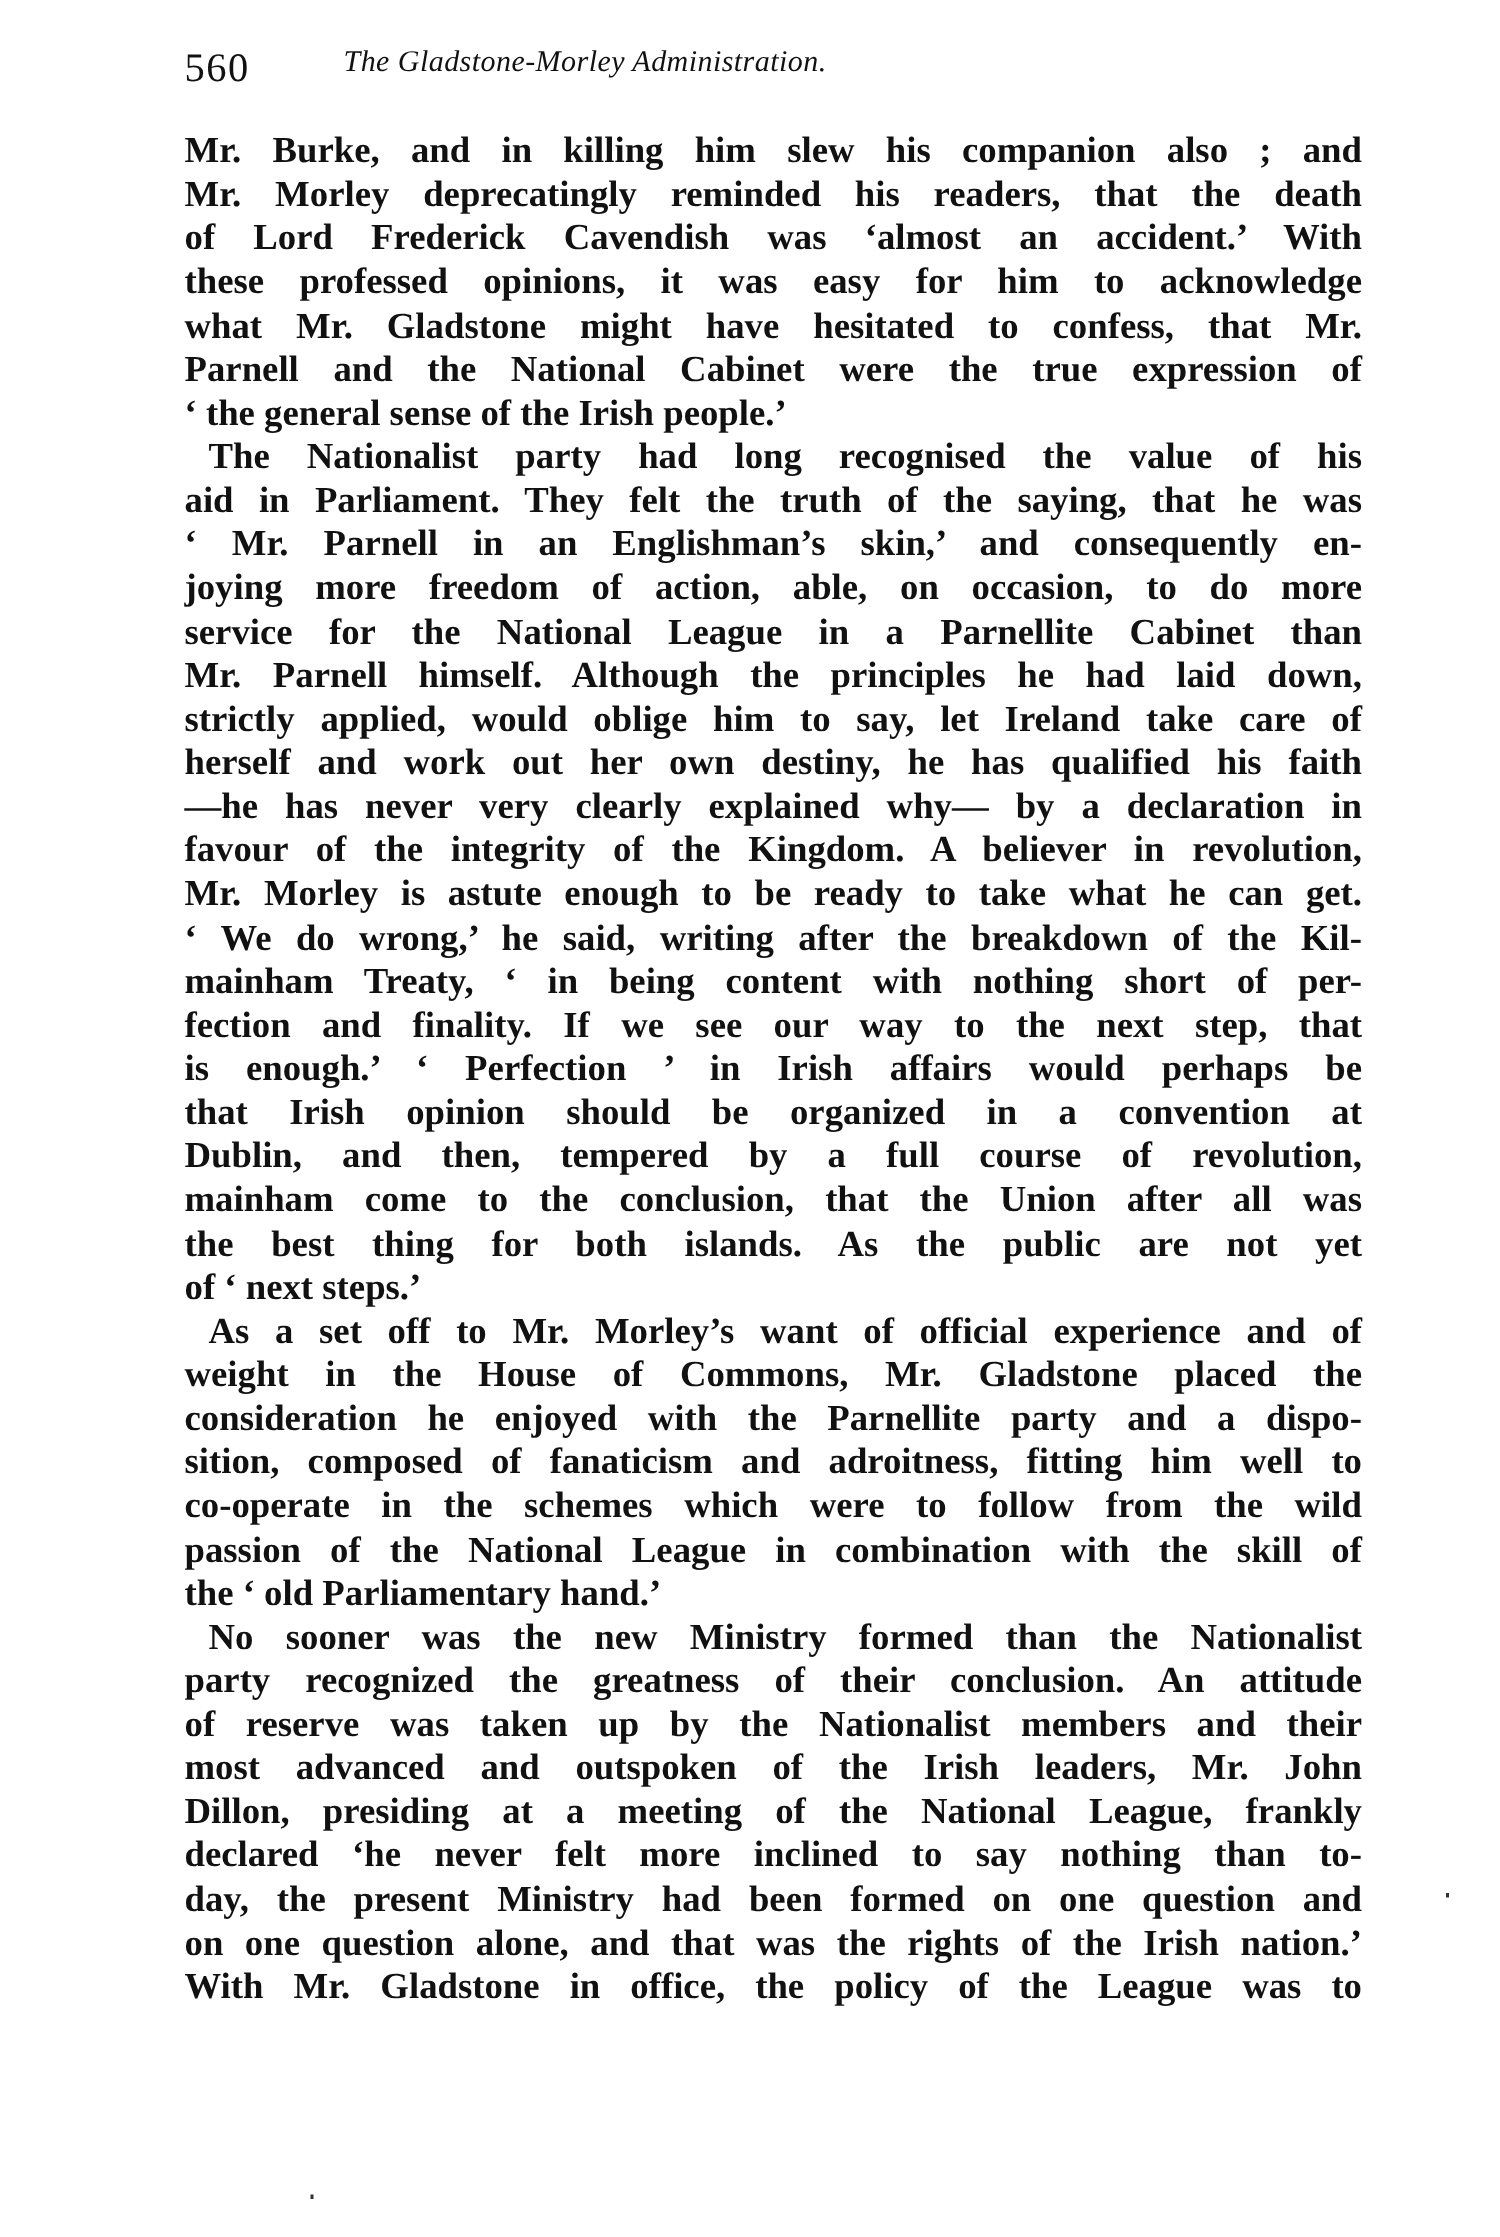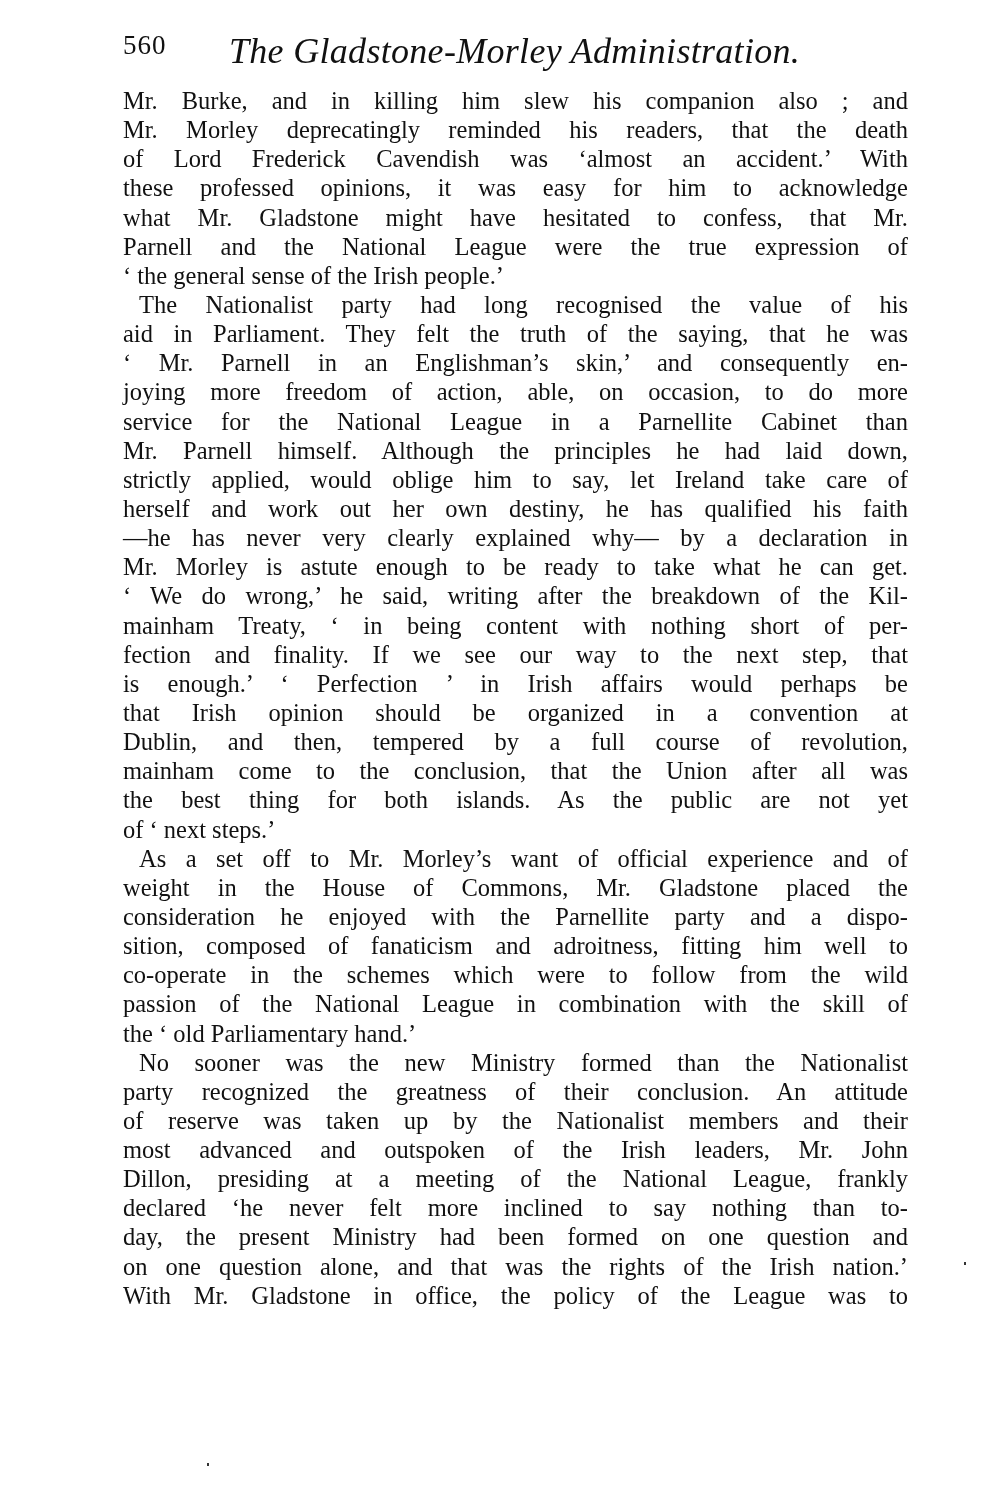--- a/index.html
+++ b/index.html
@@ -27,39 +27,40 @@
       position: absolute;
       left: 0;
       top: 0;
       font-size: 27px;
       letter-spacing: 1px;
     }
     .running-head {
       position: absolute;
       left: 106px;
       top: 0;
-      font-size: 36px;
+      font-size: 20px;
       font-style: italic;
       letter-spacing: 0.3px;
     }
     .body-text {
       position: absolute;
       top: 86px;
       left: 123px;
       width: 785px;
     }
     .line {
       display: block;
       height: 29.15px;
       line-height: 29.15px;
       font-size: 24.5px;
       white-space: nowrap;
       text-align: justify;
       text-align-last: justify;
       overflow: visible;
+      font-weight: bold;
     }
     .line.last {
       text-align-last: left;
     }
     .line.indent {
       padding-left: 16px;
     }
     .speck {
       position: absolute;
       width: 2px;
@@ -74,31 +75,32 @@
   <span class="page-number">560</span>
   <span class="running-head">The Gladstone-Morley Administration.</span>
 </div>
 
 <div class="body-text" id="body-text">
     <span class="line">Mr. Burke, and in killing him slew his companion also ; and</span>
     <span class="line">Mr. Morley deprecatingly reminded his readers, that the death</span>
     <span class="line">of Lord Frederick Cavendish was ‘almost an accident.’ With</span>
     <span class="line">these professed opinions, it was easy for him to acknowledge</span>
     <span class="line">what Mr. Gladstone might have hesitated to confess, that Mr.</span>
-    <span class="line">Parnell and the National League were the true expression of</span>
+    <span class="line">Parnell and the National Cabinet were the true expression of</span>
     <span class="line last">‘ the general sense of the Irish people.’</span>
     <span class="line indent">The Nationalist party had long recognised the value of his</span>
     <span class="line">aid in Parliament. They felt the truth of the saying, that he was</span>
     <span class="line">‘ Mr. Parnell in an Englishman’s skin,’ and consequently en-</span>
     <span class="line">joying more freedom of action, able, on occasion, to do more</span>
     <span class="line">service for the National League in a Parnellite Cabinet than</span>
     <span class="line">Mr. Parnell himself. Although the principles he had laid down,</span>
     <span class="line">strictly applied, would oblige him to say, let Ireland take care of</span>
     <span class="line">herself and work out her own destiny, he has qualified his faith</span>
     <span class="line">—he has never very clearly explained why— by a declaration in</span>
+    <span class="line">favour of the integrity of the Kingdom. A believer in revolution,</span>
     <span class="line">Mr. Morley is astute enough to be ready to take what he can get.</span>
     <span class="line">‘ We do wrong,’ he said, writing after the breakdown of the Kil-</span>
     <span class="line">mainham Treaty, ‘ in being content with nothing short of per-</span>
     <span class="line">fection and finality. If we see our way to the next step, that</span>
     <span class="line">is enough.’ ‘ Perfection ’ in Irish affairs would perhaps be</span>
     <span class="line">that Irish opinion should be organized in a convention at</span>
     <span class="line">Dublin, and then, tempered by a full course of revolution,</span>
     <span class="line">mainham come to the conclusion, that the Union after all was</span>
     <span class="line">the best thing for both islands. As the public are not yet</span>
     <span class="line last">of ‘ next steps.’</span>

